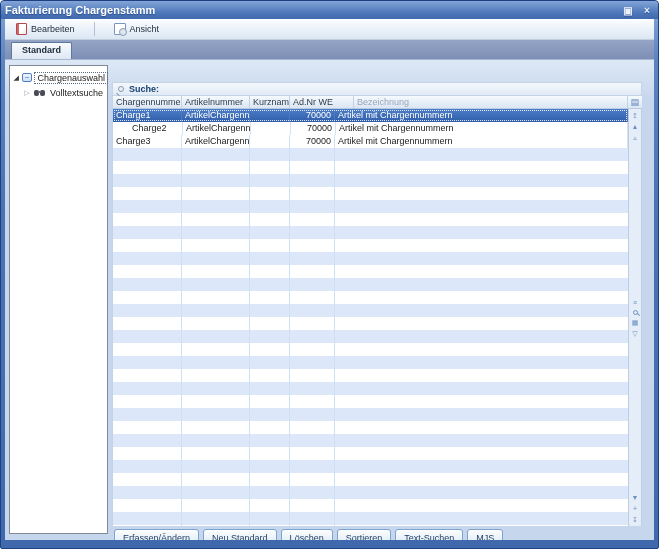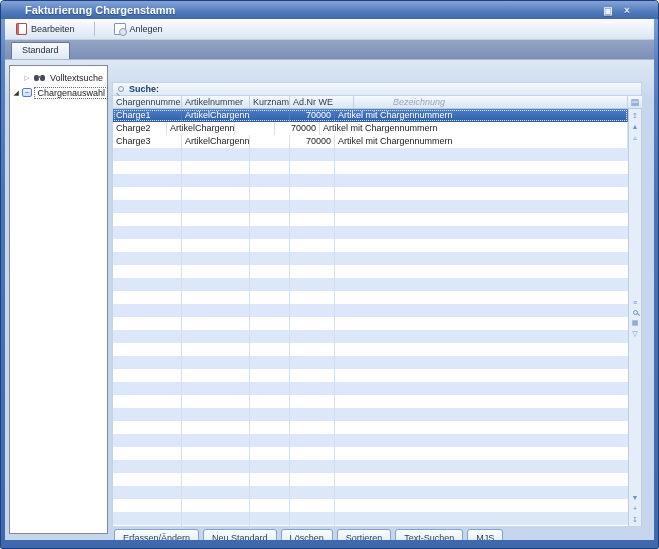--- a/index.html
+++ b/index.html
@@ -6,21 +6,21 @@
   body { font-family: "Liberation Sans", sans-serif; background: #fff; }
 
   .window {
     position: relative; width: 659px; height: 549px;
     background: linear-gradient(180deg,#87a8d9 0,#5b83c0 60px,#4a74b4 200px,#3f69ac 100%);
     border: 1px solid #1d4080; border-radius: 4px 4px 2px 2px;
     font-size: 9px; color: #222; overflow: hidden;
   }
   .titlebar {
     position: absolute; left: 0; top: 0; right: 0; height: 18px;
-    display: flex; align-items: center; padding: 0 24px;
+    display: flex; align-items: center; padding: 0 4px;
     background: linear-gradient(180deg,#83a4d7,#4e78ba 65%,#4069ad);
     color: #fff; font-weight: bold; font-size: 11px;
     text-shadow: 0 1px 1px #2a4d8f; border-radius: 3px 3px 0 0;
   }
   .win-controls { margin-left: auto; display: flex; gap: 5px; align-items: center; }
   .win-ctl { width: 14px; height: 13px; text-align: center; line-height: 13px;
     color: #eaf1fb; font-size: 10px; font-weight: bold; cursor: default; }
 
   .client { position: absolute; left: 4px; right: 4px; top: 18px; bottom: 8px;
     background: #e9f0f9; overflow: hidden; }
@@ -33,21 +33,21 @@
   .tool-sep { width: 1px; height: 14px; background: #b4c0d2; margin: 0 4px; }
   .icon-edit { width: 11px; height: 12px; background: linear-gradient(135deg,#fff 55%,#f0e6e6);
     border: 1px solid #b5484a; box-shadow: inset 2px 0 0 #d2676a; border-radius: 1px; }
   .icon-view { width: 12px; height: 12px; background: #fff; border: 1px solid #7a94c0;
     border-radius: 1px; position: relative; }
   .icon-view::after { content: ""; position: absolute; width: 6px; height: 6px;
     border: 1px solid #8a97a8; border-radius: 50%; right: -2px; bottom: -2px; background: #dce8f8; }
 
   .tabstrip { height: 20px; background: linear-gradient(180deg,#94a4c5,#7d8fb6);
     display: flex; align-items: flex-end; padding-left: 6px;
-    border-bottom: 1px solid #a9b8d2; }
+    border-bottom: 1px solid #a9b8d2; font-weight: bold; }
   .tab { height: 17px; line-height: 15px; padding: 0 10px;
     background: linear-gradient(180deg,#f7fafd,#dfe8f4);
     border: 1px solid #60779f; border-bottom: none; border-radius: 2px 2px 0 0;
     color: #1c2a3a; }
 
   .content { position: absolute; left: 0; right: 0; top: 41px; bottom: 0;
     background: linear-gradient(180deg,#dde8f5,#c6d6ec 40px); }
 
   .tree-panel { position: absolute; left: 4px; top: 5px; width: 99px; height: 469px;
     background: #fff; border: 1px solid #808995; padding-top: 4px; }
@@ -76,21 +76,21 @@
   .mag::after { content: ""; position: absolute; width: 4px; height: 1px; background: #8a97a8;
     transform: rotate(45deg); left: -3px; top: 7px; }
   .search-label { font-weight: bold; color: #17406e; }
   .search-hint { font-style: italic; color: #9aa6ba; }
 
   .table-header { position: absolute; left: 0; top: 14px; width: 516px; height: 13px;
     display: flex; background: linear-gradient(180deg,#f6fafd,#dae6f3);
     border-left: 1px solid #c4d4e7; border-bottom: 1px solid #b9cbe2; }
   .th { display: flex; align-items: center; padding: 0 3px; color: #333c49;
     border-right: 1px solid #c2d2e6; overflow: hidden; white-space: nowrap; }
-  .th.muted span { font-style: italic; color: #9aa6ba; margin-left: 36px; }
+  .th.muted span { color: #9aa6ba; }
   .chooser { position: absolute; left: 516px; top: 14px; width: 14px; height: 13px;
     background: linear-gradient(180deg,#f6fafd,#dae6f3); border-bottom: 1px solid #b9cbe2;
     text-align: center; line-height: 12px; color: #5b82b8; font-size: 9px; }
 
   .table-body { position: absolute; left: 0; top: 27px; width: 516px; height: 417px;
     background: repeating-linear-gradient(180deg,#ffffff 0 13px,#dce8f9 13px 26px);
     border-left: 1px solid #c4d4e7; overflow: hidden; }
   .vline { position: absolute; top: 0; bottom: 0; width: 1px; background: #cfe0f3; }
   .rows { position: absolute; left: 0; top: 0; right: 0; }
   .row { height: 13px; display: flex; background: #fff; position: relative; justify-content: flex-end; }
@@ -136,42 +136,42 @@
   <div class="client">
 
     <div class="toolbar">
       <div class="tool-btn">
         <span class="icon-edit"></span>
         <span>Bearbeiten</span>
       </div>
       <div class="tool-sep"></div>
       <div class="tool-btn">
         <span class="icon-view"></span>
-        <span>Anlegen</span>
+        <span>Ansicht</span>
       </div>
     </div>
 
     <div class="tabstrip">
       <div class="tab">
         <span>Standard</span>
       </div>
     </div>
 
     <div class="content">
 
       <div class="tree-panel">
+        <div class="tree-row">
+          <span class="tw-arrow">◢</span>
+          <span class="ticon-box"></span>
+          <span class="tree-label selected">Chargenauswahl</span>
+        </div>
         <div class="tree-row child">
           <span class="tw-arrow closed">▷</span>
           <span class="binoc"></span>
           <span class="tree-label">Volltextsuche</span>
-        </div>
-        <div class="tree-row">
-          <span class="tw-arrow">◢</span>
-          <span class="ticon-box"></span>
-          <span class="tree-label selected">Chargenauswahl</span>
         </div>
       </div>
 
       <div class="main">
 
         <div class="search-bar">
           <span class="mag"></span>
           <span class="search-label">Suche:</span>
         </div>
 
@@ -201,21 +201,21 @@
           <div class="vline" style="left:221px"></div>
           <div class="rows" id="rows">
               <div class="row selected">
                 <div class="cell" style="width: 69px;">Charge1</div>
                 <div class="cell" style="width: 68px;">ArtikelChargennumme</div>
                 <div class="cell" style="width: 40px;"></div>
                 <div class="cell num" style="width: 45px;">70000</div>
                 <div class="cell" style="flex: 1 1 0%;">Artikel mit Chargennummern</div>
               </div>
               <div class="row">
-                <div class="cell" style="width: 54px;">Charge2</div>
+                <div class="cell" style="width: 54px; margin-left: 16px;">Charge2</div>
                 <div class="cell" style="width: 68px;">ArtikelChargennumme</div>
                 <div class="cell" style="width: 40px;"></div>
                 <div class="cell num" style="width: 45px;">70000</div>
                 <div class="cell" style="flex: 1 1 0%;">Artikel mit Chargennummern</div>
               </div>
               <div class="row">
                 <div class="cell" style="width: 69px;">Charge3</div>
                 <div class="cell" style="width: 68px;">ArtikelChargennumme</div>
                 <div class="cell" style="width: 40px;"></div>
                 <div class="cell num" style="width: 45px;">70000</div>

